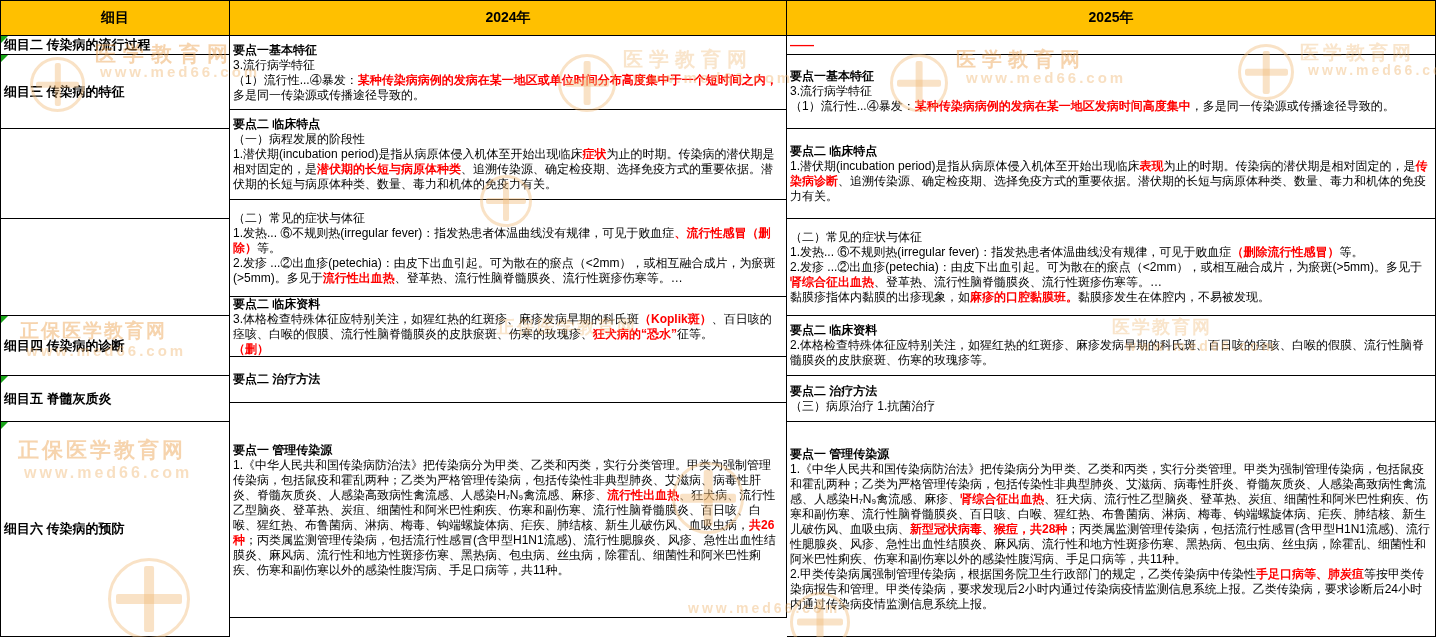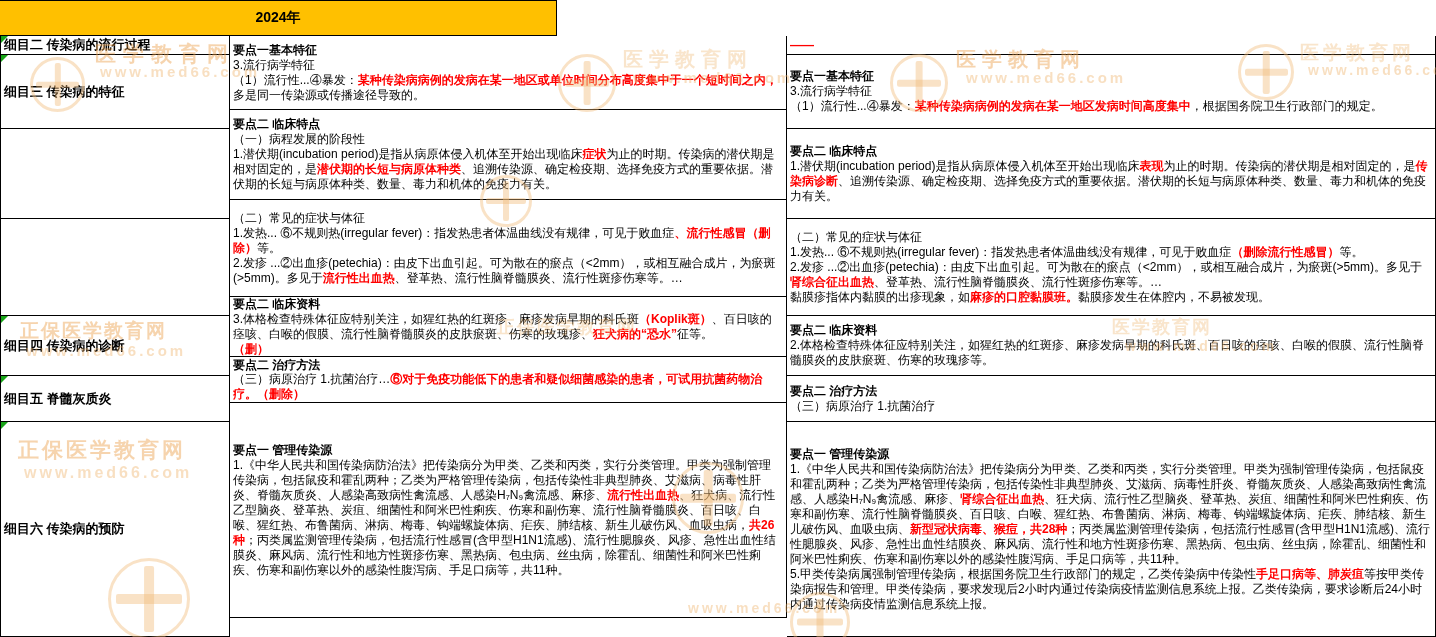--- a/index.html
+++ b/index.html
@@ -89,21 +89,23 @@
 
   <div class="wm wm-logo" style="left:108px;top:558px;width:82px;height:82px;"></div>
   <div class="wm wm-logo" style="left:672px;top:462px;width:72px;height:72px;"></div>
   <div class="wm wm-logo" style="left:480px;top:175px;width:52px;height:52px;"></div>
   <div class="wm wm-logo" style="left:790px;top:592px;width:60px;height:60px;"></div>
   <div class="wm wm-url" style="left:688px;top:600px;font-size:14px;">www.med66.com</div>
 </div>
 
 <div class="tbl">
   <div class="hrow">
+    <div class="hcell first w1">细目</div>
     <div class="hcell year w2">2024年</div>
+    <div class="hcell year w3">2025年</div>
   </div>
   <div class="tbody" id="tbl-body">
       <div class="col col-col1 w1">
         <div class="cell r1">
           <i class="tri"></i>
           <div class="inner">
             <p><span class="b">细目二 传染病的流行过程</span></p>
           </div>
         </div>
         <div class="cell r2">
@@ -162,41 +164,40 @@
         <div class="cell r5">
           <div class="inner">
             <p><span class="b">要点二 临床资料</span></p>
             <p><span class="">3.体格检查特殊体征应特别关注，如猩红热的红斑疹、麻疹发病早期的科氏斑</span><span class="red ">（Koplik斑）</span><span class="">、百日咳的痉咳、白喉的假膜、流行性脑脊髓膜炎的皮肤瘀斑、伤寒的玫瑰疹、</span><span class="red ">狂犬病的“恐水”</span><span class="">征等。</span></p>
             <p><span class="red ">（删）</span></p>
           </div>
         </div>
         <div class="cell r6">
           <div class="inner">
             <p><span class="b">要点二 治疗方法</span></p>
-            <p><span class="">（三）病原治疗 1.抗菌治疗…</span><span class="red ">⑥对于免疫功能低下的患者和疑似细菌感染的患者，可试用抗菌药物治疗。（删除）</span></p>
           </div>
         </div>
         <div class="cell r7">
           <div class="inner">
             <p><span class="b">要点一 管理传染源</span></p>
             <p><span class="">1.《中华人民共和国传染病防治法》把传染病分为甲类、乙类和丙类，实行分类管理。甲类为强制管理传染病，包括鼠疫和霍乱两种；乙类为严格管理传染病，包括传染性非典型肺炎、艾滋病、病毒性肝炎、脊髓灰质炎、人感染高致病性禽流感、人感染H₇N₉禽流感、麻疹、</span><span class="red ">流行性出血热</span><span class="">、狂犬病、流行性乙型脑炎、登革热、炭疽、细菌性和阿米巴性痢疾、伤寒和副伤寒、流行性脑脊髓膜炎、百日咳、白喉、猩红热、布鲁菌病、淋病、梅毒、钩端螺旋体病、疟疾、肺结核、新生儿破伤风、血吸虫病，</span><span class="red ">共26种</span><span class="">；丙类属监测管理传染病，包括流行性感冒(含甲型H1N1流感)、流行性腮腺炎、风疹、急性出血性结膜炎、麻风病、流行性和地方性斑疹伤寒、黑热病、包虫病、丝虫病，除霍乱、细菌性和阿米巴性痢疾、伤寒和副伤寒以外的感染性腹泻病、手足口病等，共11种。</span></p>
           </div>
         </div>
       </div>
       <div class="col col-col3 w3">
         <div class="cell r1">
           <div class="inner">
             <p><span class="red ">——</span></p>
           </div>
         </div>
         <div class="cell r2">
           <div class="inner">
             <p><span class="b">要点一基本特征</span></p>
             <p><span class="">3.流行病学特征</span></p>
-            <p><span class="">（1）流行性...④暴发：</span><span class="red ">某种传染病病例的发病在某一地区发病时间高度集中</span><span class="">，根据国务院卫生行政部门的规定。</span></p>
+            <p><span class="">（1）流行性...④暴发：</span><span class="red ">某种传染病病例的发病在某一地区发病时间高度集中</span><span class="">，多是同一传染源或传播途径导致的。</span></p>
           </div>
         </div>
         <div class="cell r3">
           <div class="inner">
             <p><span class="b">要点二 临床特点</span></p>
             <p><span class="">1.潜伏期(incubation period)是指从病原体侵入机体至开始出现临床</span><span class="red ">表现</span><span class="">为止的时期。传染病的潜伏期是相对固定的，是</span><span class="red ">传染病诊断</span><span class="">、追溯传染源、确定检疫期、选择免疫方式的重要依据。潜伏期的长短与病原体种类、数量、毒力和机体的免疫力有关。</span></p>
           </div>
         </div>
         <div class="cell r4">
           <div class="inner">
@@ -215,18 +216,18 @@
         <div class="cell r6">
           <div class="inner">
             <p><span class="b">要点二 治疗方法</span></p>
             <p><span class="">（三）病原治疗 1.抗菌治疗</span></p>
           </div>
         </div>
         <div class="cell r7">
           <div class="inner">
             <p><span class="b">要点一 管理传染源</span></p>
             <p><span class="">1.《中华人民共和国传染病防治法》把传染病分为甲类、乙类和丙类，实行分类管理。甲类为强制管理传染病，包括鼠疫和霍乱两种；乙类为严格管理传染病，包括传染性非典型肺炎、艾滋病、病毒性肝炎、脊髓灰质炎、人感染高致病性禽流感、人感染H₇N₉禽流感、麻疹、</span><span class="red ">肾综合征出血热</span><span class="">、狂犬病、流行性乙型脑炎、登革热、炭疽、细菌性和阿米巴性痢疾、伤寒和副伤寒、流行性脑脊髓膜炎、百日咳、白喉、猩红热、布鲁菌病、淋病、梅毒、钩端螺旋体病、疟疾、肺结核、新生儿破伤风、血吸虫病、</span><span class="red ">新型冠状病毒、猴痘，共28种</span><span class="">；丙类属监测管理传染病，包括流行性感冒(含甲型H1N1流感)、流行性腮腺炎、风疹、急性出血性结膜炎、麻风病、流行性和地方性斑疹伤寒、黑热病、包虫病、丝虫病，除霍乱、细菌性和阿米巴性痢疾、伤寒和副伤寒以外的感染性腹泻病、手足口病等，共11种。</span></p>
-            <p><span class="">5.甲类传染病属强制管理传染病，根据国务院卫生行政部门的规定，乙类传染病中传染性</span><span class="red ">手足口病等、肺炭疽</span><span class="">等按甲类传染病报告和管理。甲类传染病，要求发现后2小时内通过传染病疫情监测信息系统上报。乙类传染病，要求诊断后24小时内通过传染病疫情监测信息系统上报。</span></p>
+            <p><span class="">2.甲类传染病属强制管理传染病，根据国务院卫生行政部门的规定，乙类传染病中传染性</span><span class="red ">手足口病等、肺炭疽</span><span class="">等按甲类传染病报告和管理。甲类传染病，要求发现后2小时内通过传染病疫情监测信息系统上报。乙类传染病，要求诊断后24小时内通过传染病疫情监测信息系统上报。</span></p>
           </div>
         </div>
       </div>
     </div>
 </div>
 
 </body></html>

